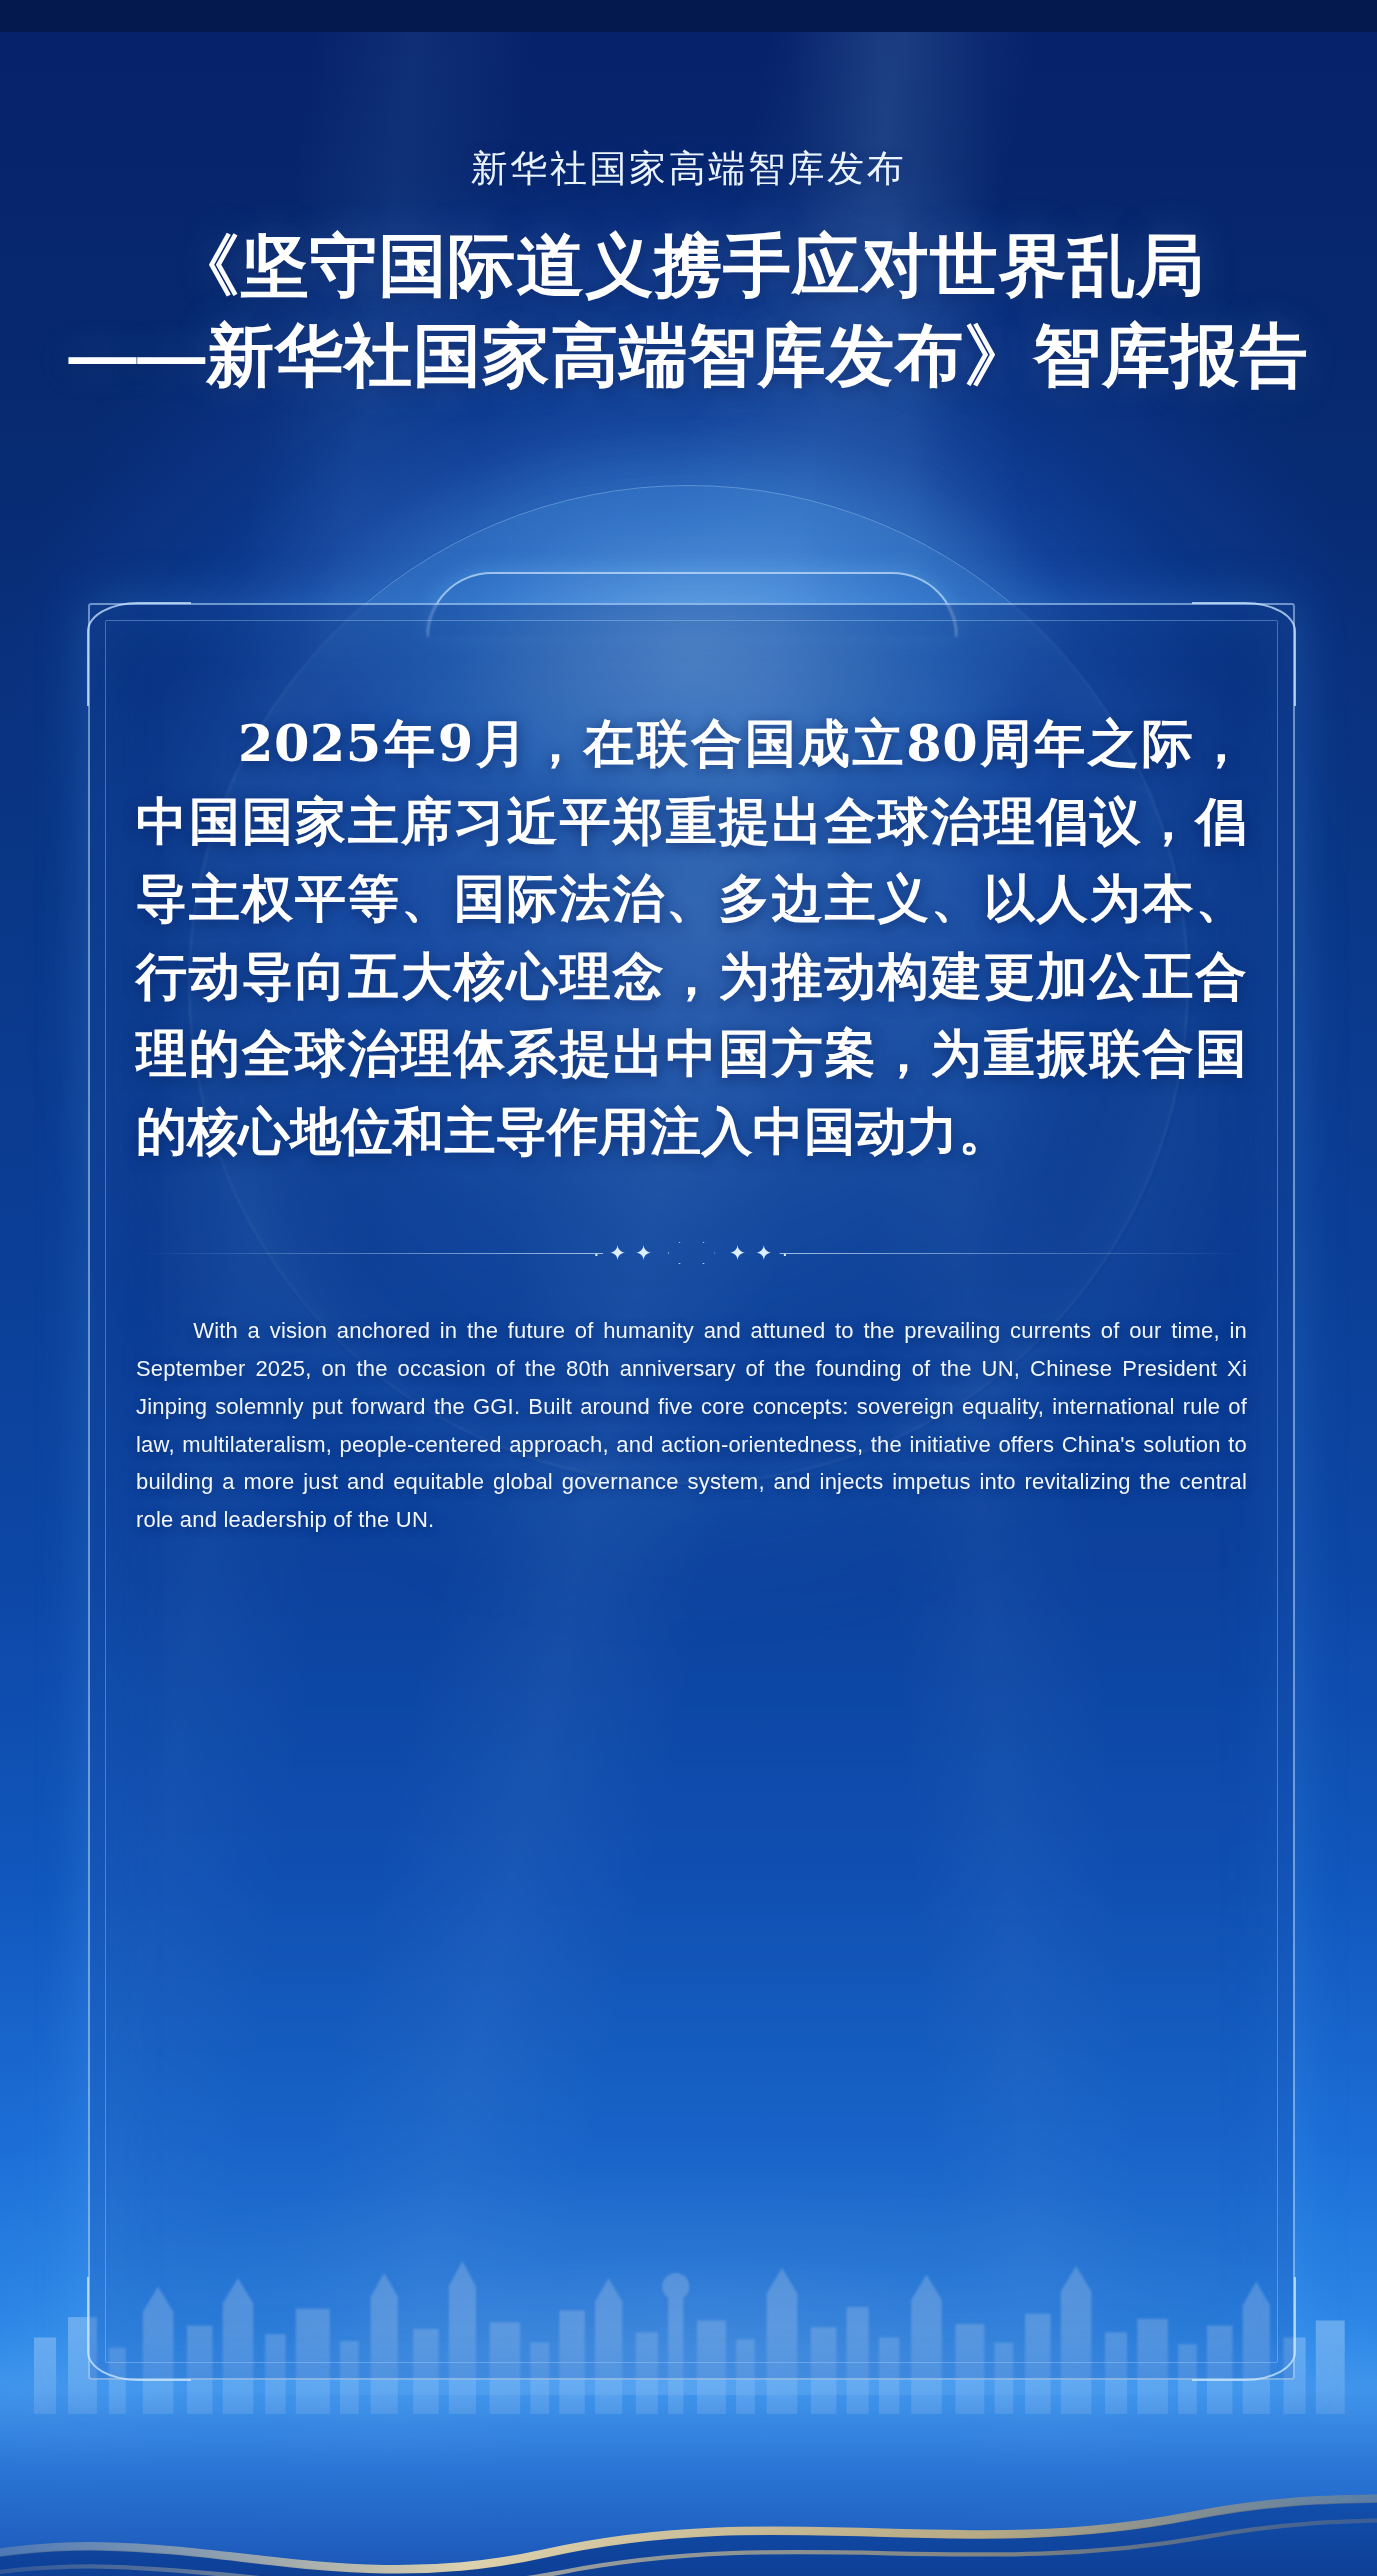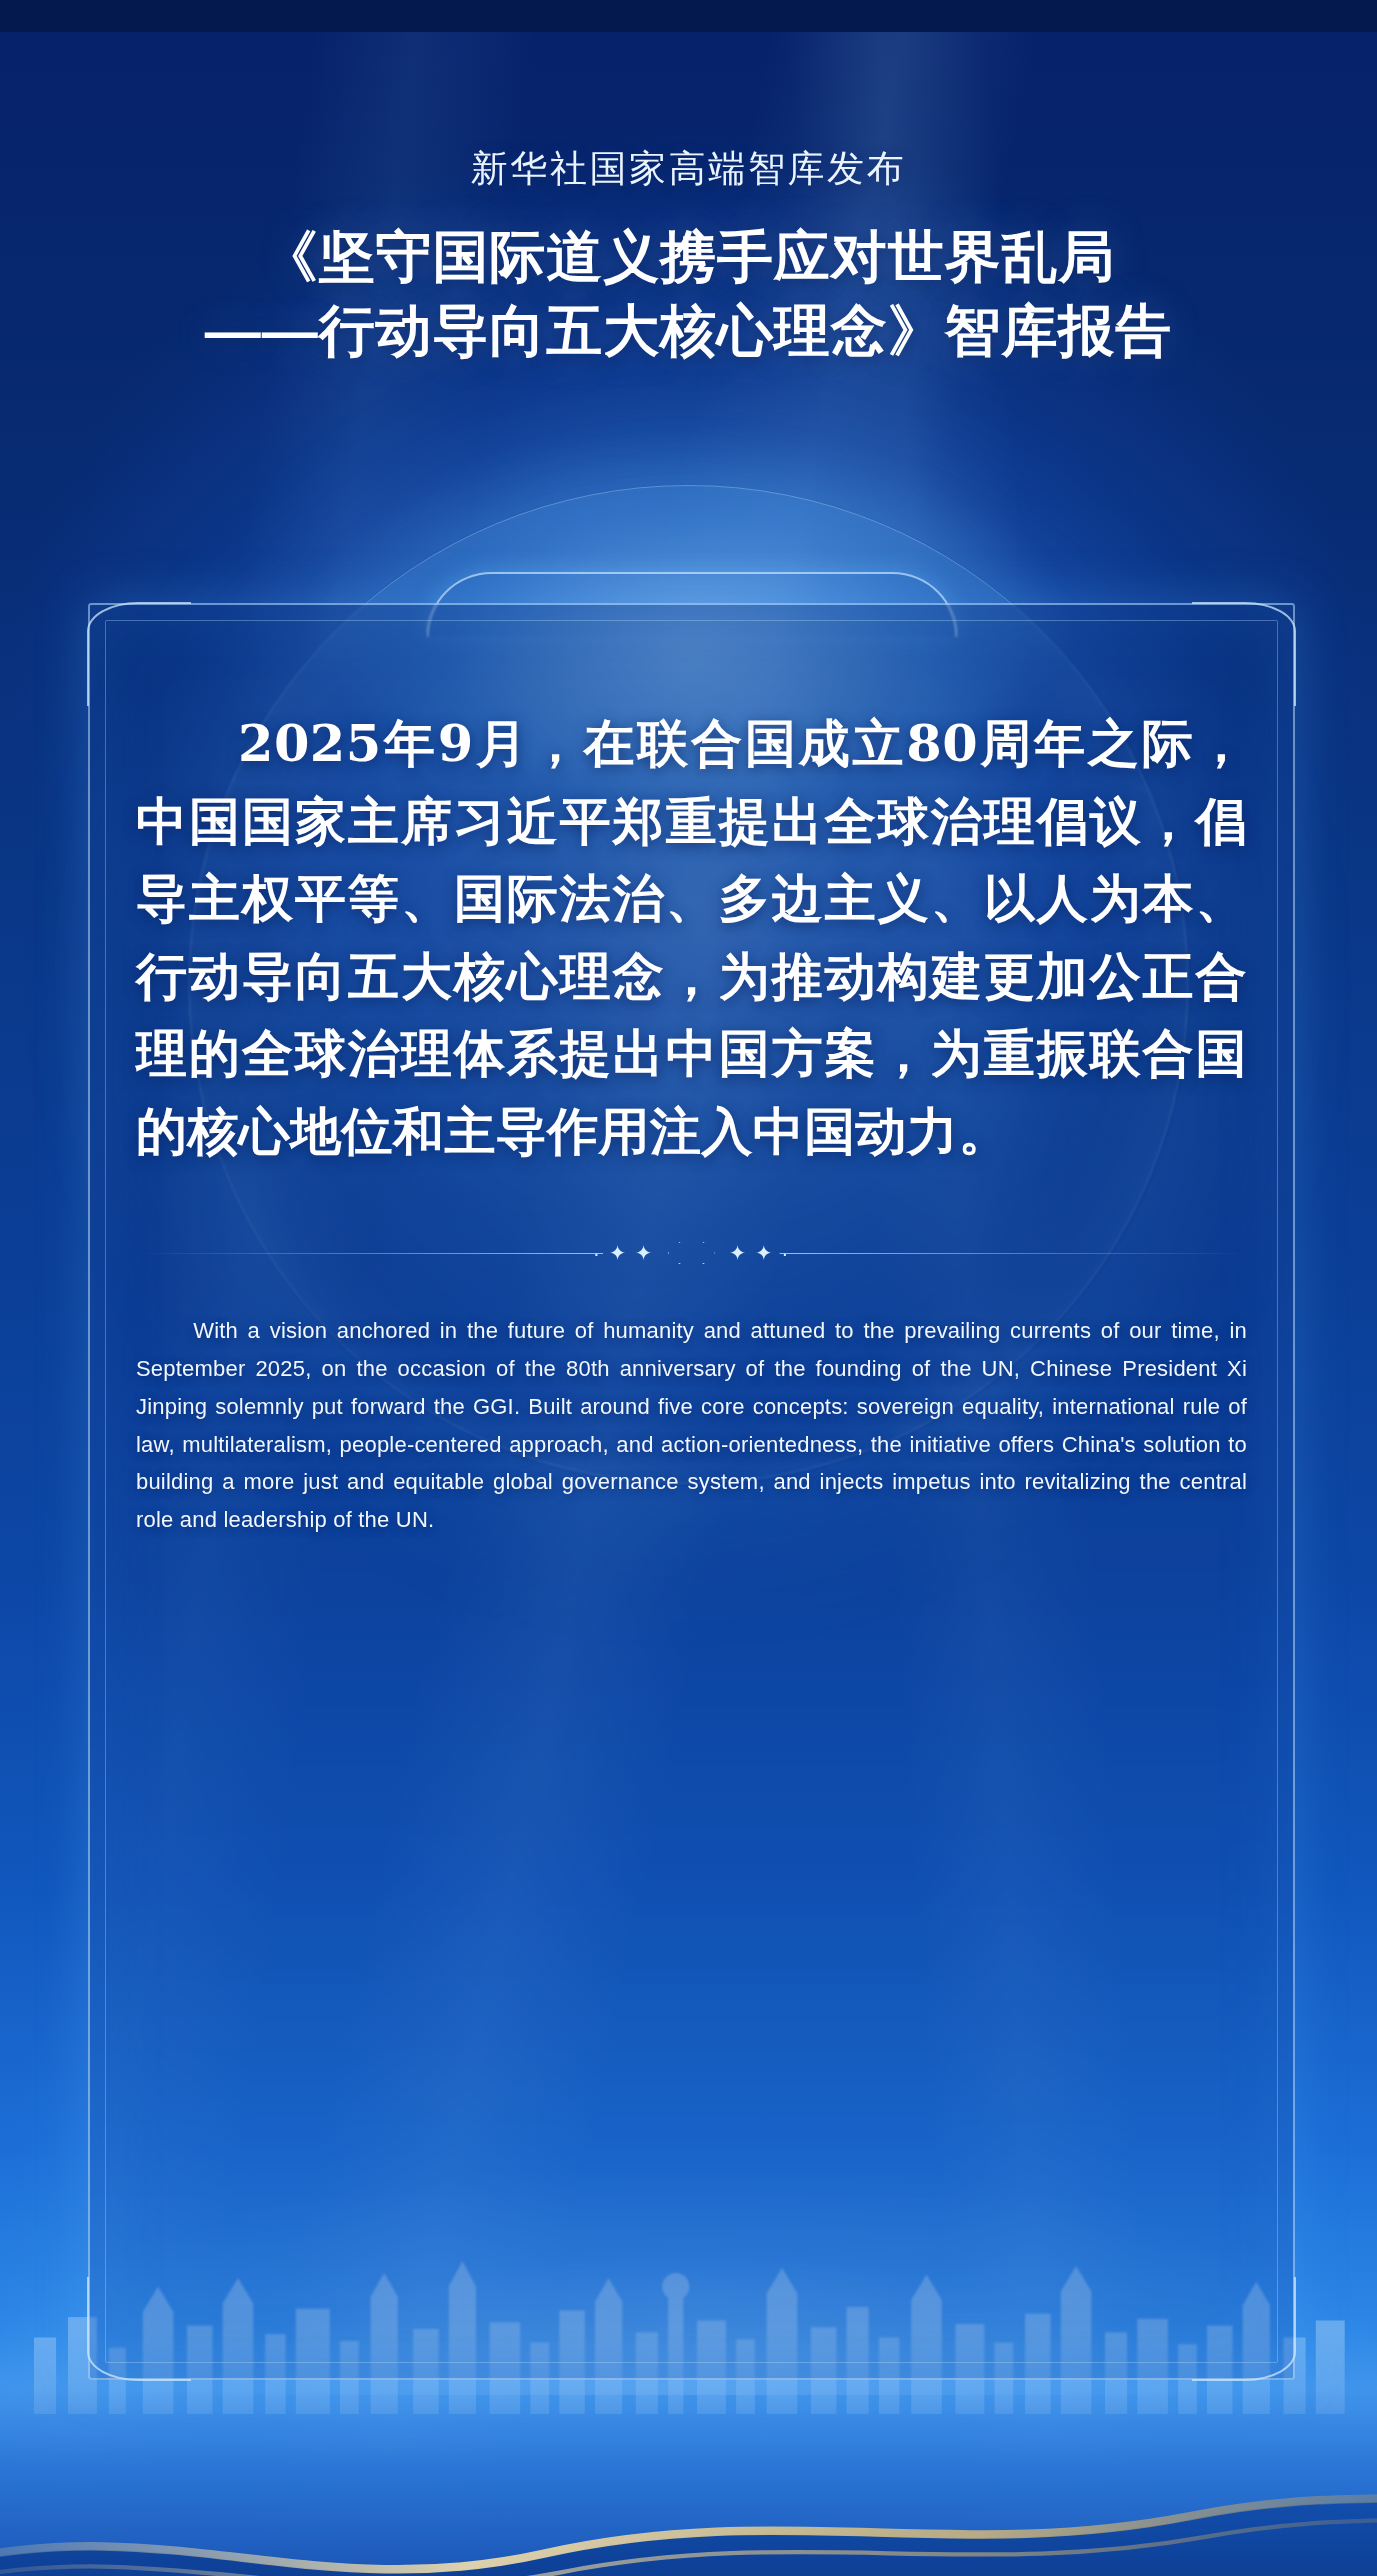--- a/index.html
+++ b/index.html
@@ -82,21 +82,21 @@
   }
   .kicker {
     font-size: 37px;
     letter-spacing: 2.6px;
     color: #eaf4ff;
     font-weight: 400;
     text-shadow: 0 1.7px 12px rgba(10,40,110,0.8);
   }
   .title {
     margin-top: 25.5px;
-    font-size: 56px;
+    font-size: 68px;
     line-height: 1.33;
     font-weight: 700;
     color: #ffffff;
     letter-spacing: 0.9px;
     text-shadow: 0 3.4px 17px rgba(6,30,95,0.85), 0 0 34px rgba(120,190,255,0.35);
   }
   .title .l2 { display: block; }
 
   
   .card-wrap {
@@ -262,21 +262,21 @@
 <div class="poster">
 
   <div class="streaks"></div>
   <div class="globe-glow"></div>
   <div class="globe"></div>
 
   <div class="header">
     <div class="kicker">新华社国家高端智库发布</div>
     <div class="title">
       <span class="l1">《坚守国际道义携手应对世界乱局</span>
-      <span class="l2">——行动导向五大核心理念》智库报告</span>
+      <span class="l2">——新华社国家高端智库发布》智库报告</span>
     </div>
   </div>
 
   <div class="card-wrap">
     <div class="arch"></div>
     <div class="card-frame">
       <div class="card-inner-line"></div>
       <div class="corner tl"></div>
       <div class="corner tr"></div>
       <div class="corner bl"></div>

